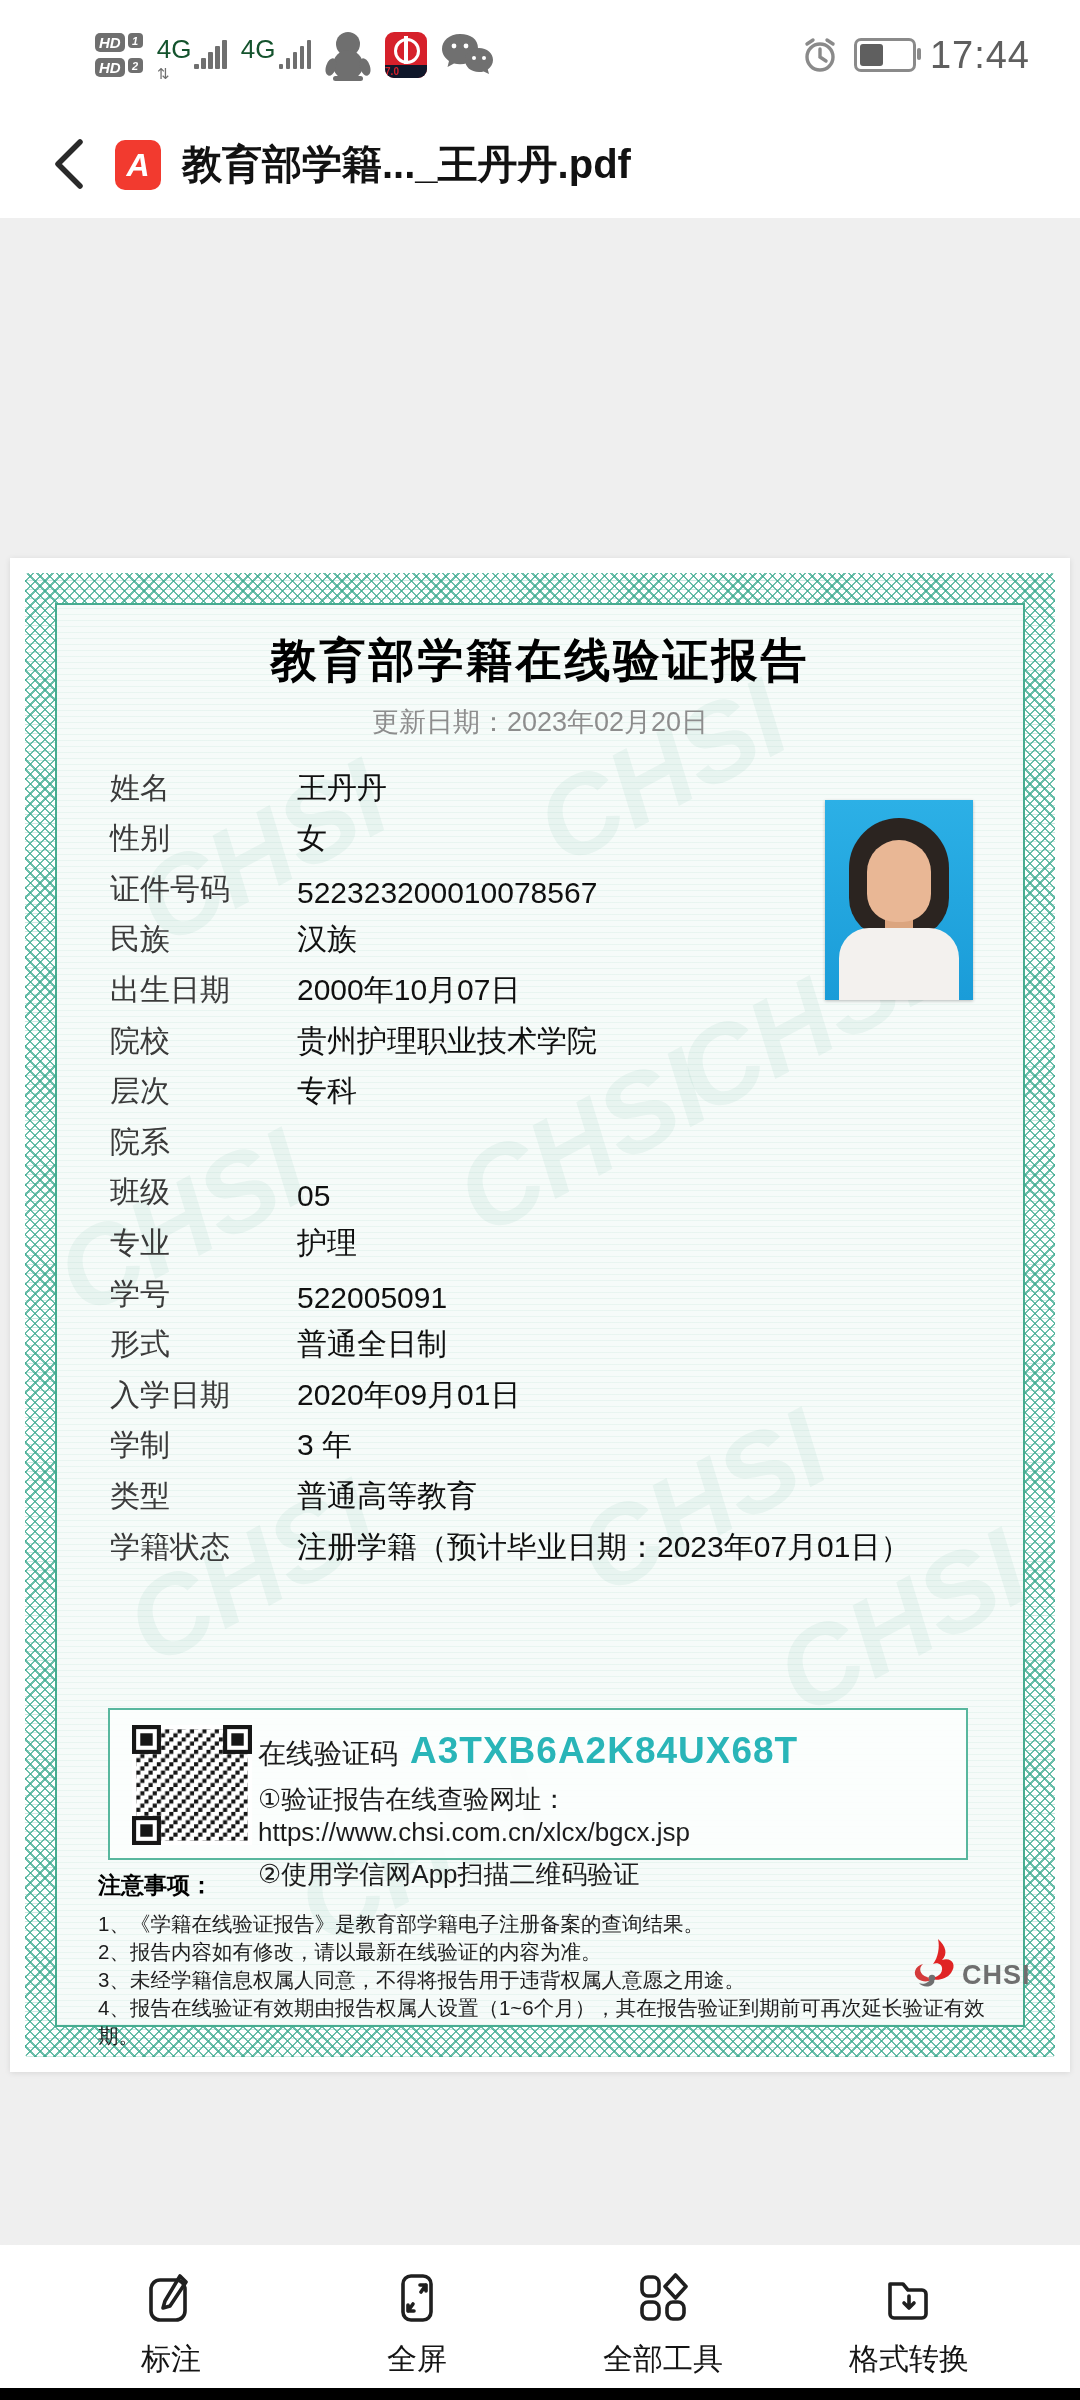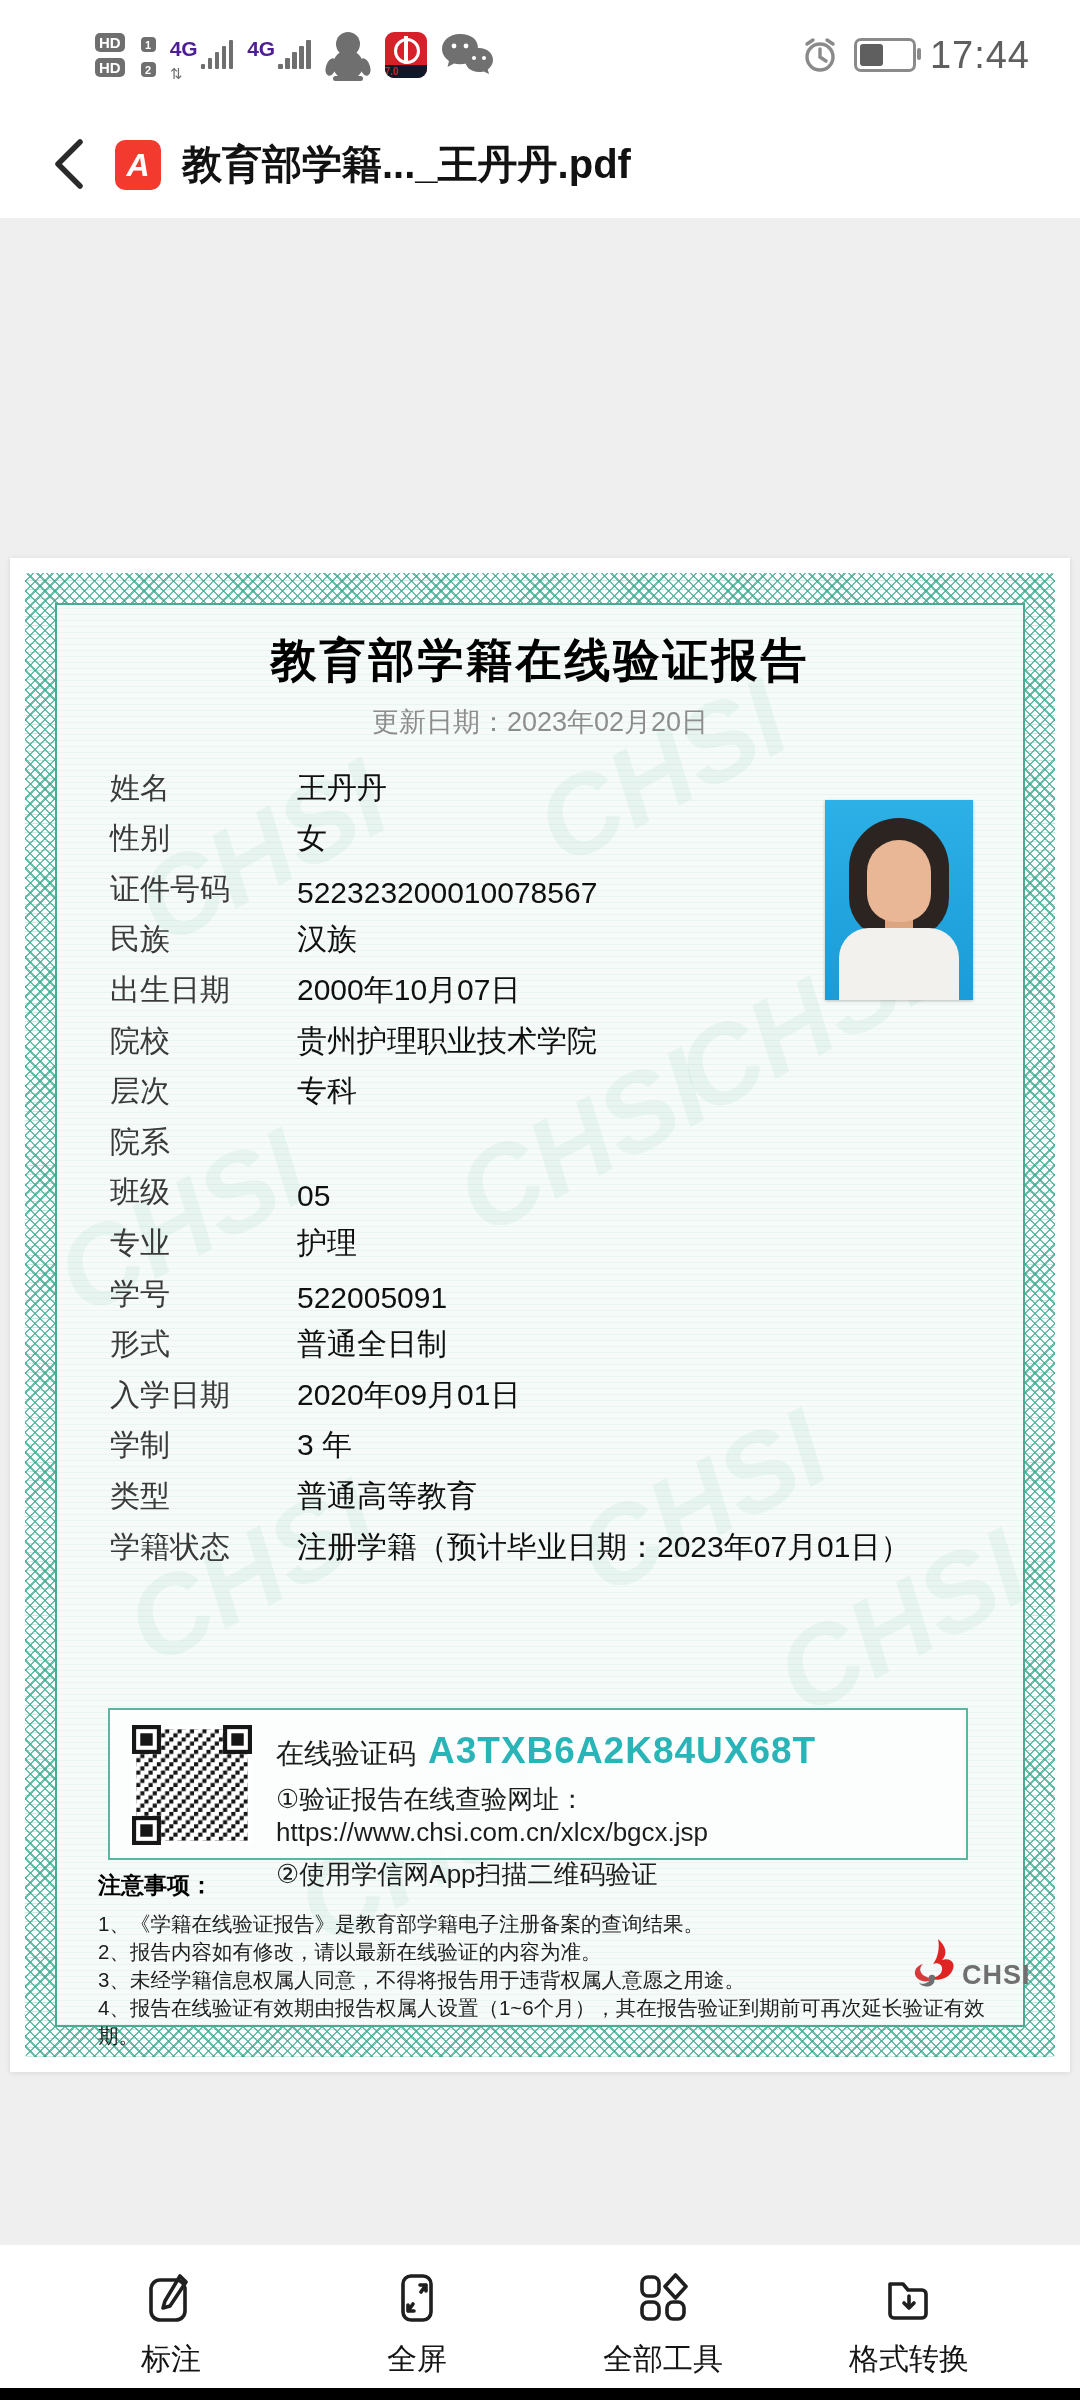--- a/index.html
+++ b/index.html
@@ -6,25 +6,25 @@
   body{
     width:1080px;height:2400px;position:relative;overflow:hidden;
     background:#ffffff;
     font-family:"Liberation Sans","DejaVu Sans",sans-serif;
     -webkit-font-smoothing:antialiased;
   }
   
   .status-bar{position:absolute;left:0;top:0;width:1080px;height:110px;background:#fff;}
   .sb-left{position:absolute;left:95px;top:22px;height:66px;display:flex;align-items:center;gap:14px;color:#6f6f6f;}
   .hd-col{display:flex;flex-direction:column;gap:6px;}
-  .hd-row{display:flex;align-items:flex-end;gap:16px;}
+  .hd-row{display:flex;align-items:flex-start;gap:3px;font-style:italic;}
   .hd-badge{background:#6f6f6f;color:#fff;font-weight:bold;font-size:15px;border-radius:5px;padding:1px 4px;line-height:17px;}
   .hd-num{background:#6f6f6f;color:#fff;font-weight:bold;font-size:11px;border-radius:4px;width:15px;height:15px;display:flex;align-items:center;justify-content:center;}
   .sig-group{display:flex;align-items:flex-end;gap:3px;position:relative;padding-bottom:2px;}
-  .sig-4g{font-weight:bold;font-size:21px;line-height:20px;color:#4c1d95;align-self:flex-start;}
+  .sig-4g{font-weight:normal;font-size:26px;line-height:20px;color:#14532d;align-self:flex-start;}
   .sig-arrows{position:absolute;left:0;bottom:-12px;font-size:15px;color:#6f6f6f;letter-spacing:-2px;}
   .bars{display:flex;align-items:flex-end;gap:2.5px;height:30px;}
   .bars i{display:block;width:4.5px;background:#6f6f6f;border-radius:1px;}
   .sb-right{position:absolute;right:50px;top:22px;height:66px;display:flex;align-items:center;gap:14px;}
   .battery{position:relative;width:56px;height:28px;border:3px solid #8a8a8a;border-radius:7px;display:flex;align-items:center;}
   .battery .fill{position:absolute;left:3px;top:3px;bottom:3px;width:42%;background:#5f5f5f;border-radius:3px;}
   .battery .tip{position:absolute;right:-8px;top:7px;width:4px;height:12px;background:#8a8a8a;border-radius:2px;}
   .clock-time{font-size:38px;color:#5f5f5f;letter-spacing:1px;}
   .boc{position:relative;width:42px;height:46px;border-radius:9px;background:#d6212b;overflow:hidden;}
   .boc .ring{position:absolute;left:9px;top:6px;width:20px;height:20px;border:3.5px solid #fff;border-radius:50%;}
@@ -57,21 +57,21 @@
   .fvalue{flex:1;font-size:30px;color:#101010;}
   
   .photo{position:absolute;left:815px;top:242px;width:148px;height:200px;background:linear-gradient(#2cb0e6,#1a9cd8);overflow:hidden;box-shadow:0 1px 3px rgba(0,0,0,0.25);}
   .photo .hair{position:absolute;left:24px;top:18px;width:100px;height:120px;background:#2b2420;border-radius:50px 50px 40px 40px;}
   .photo .face{position:absolute;left:42px;top:40px;width:64px;height:82px;background:#e9b795;border-radius:32px 32px 28px 28px;}
   .photo .shirt{position:absolute;left:14px;top:128px;width:120px;height:72px;background:#f3f1ee;border-radius:30px 30px 0 0;}
   .photo .neck{position:absolute;left:60px;top:112px;width:28px;height:26px;background:#dba57f;}
   
   .verify-box{position:absolute;left:98px;top:1150px;width:860px;height:152px;border:2.5px solid #58b79e;background:rgba(252,254,253,0.9);box-sizing:border-box;}
   .qr{position:absolute;left:22px;top:15px;width:120px;height:120px;}
-  .v-text{position:absolute;left:166px;top:10px;right:14px;}
+  .v-text{position:absolute;left:148px;top:10px;right:14px;}
   .v-line1{display:flex;align-items:baseline;gap:12px;margin-top:10px;}
   .v-label{font-size:28px;color:#1c1c1c;}
   .v-code{font-size:37px;font-weight:bold;color:#29b5b8;letter-spacing:1px;}
   .v-line2,.v-line3{font-size:26px;color:#1c1c1c;margin-top:9px;}
   
   .notes{position:absolute;left:88px;top:1308px;right:70px;}
   .notes-title{font-size:23px;font-weight:bold;color:#000;margin:4px 0 9px 0;}
   .note-item{font-size:20.5px;color:#1d1d1d;line-height:28px;}
   
   .chsi{position:absolute;left:898px;top:1380px;display:flex;align-items:flex-end;gap:4px;}

